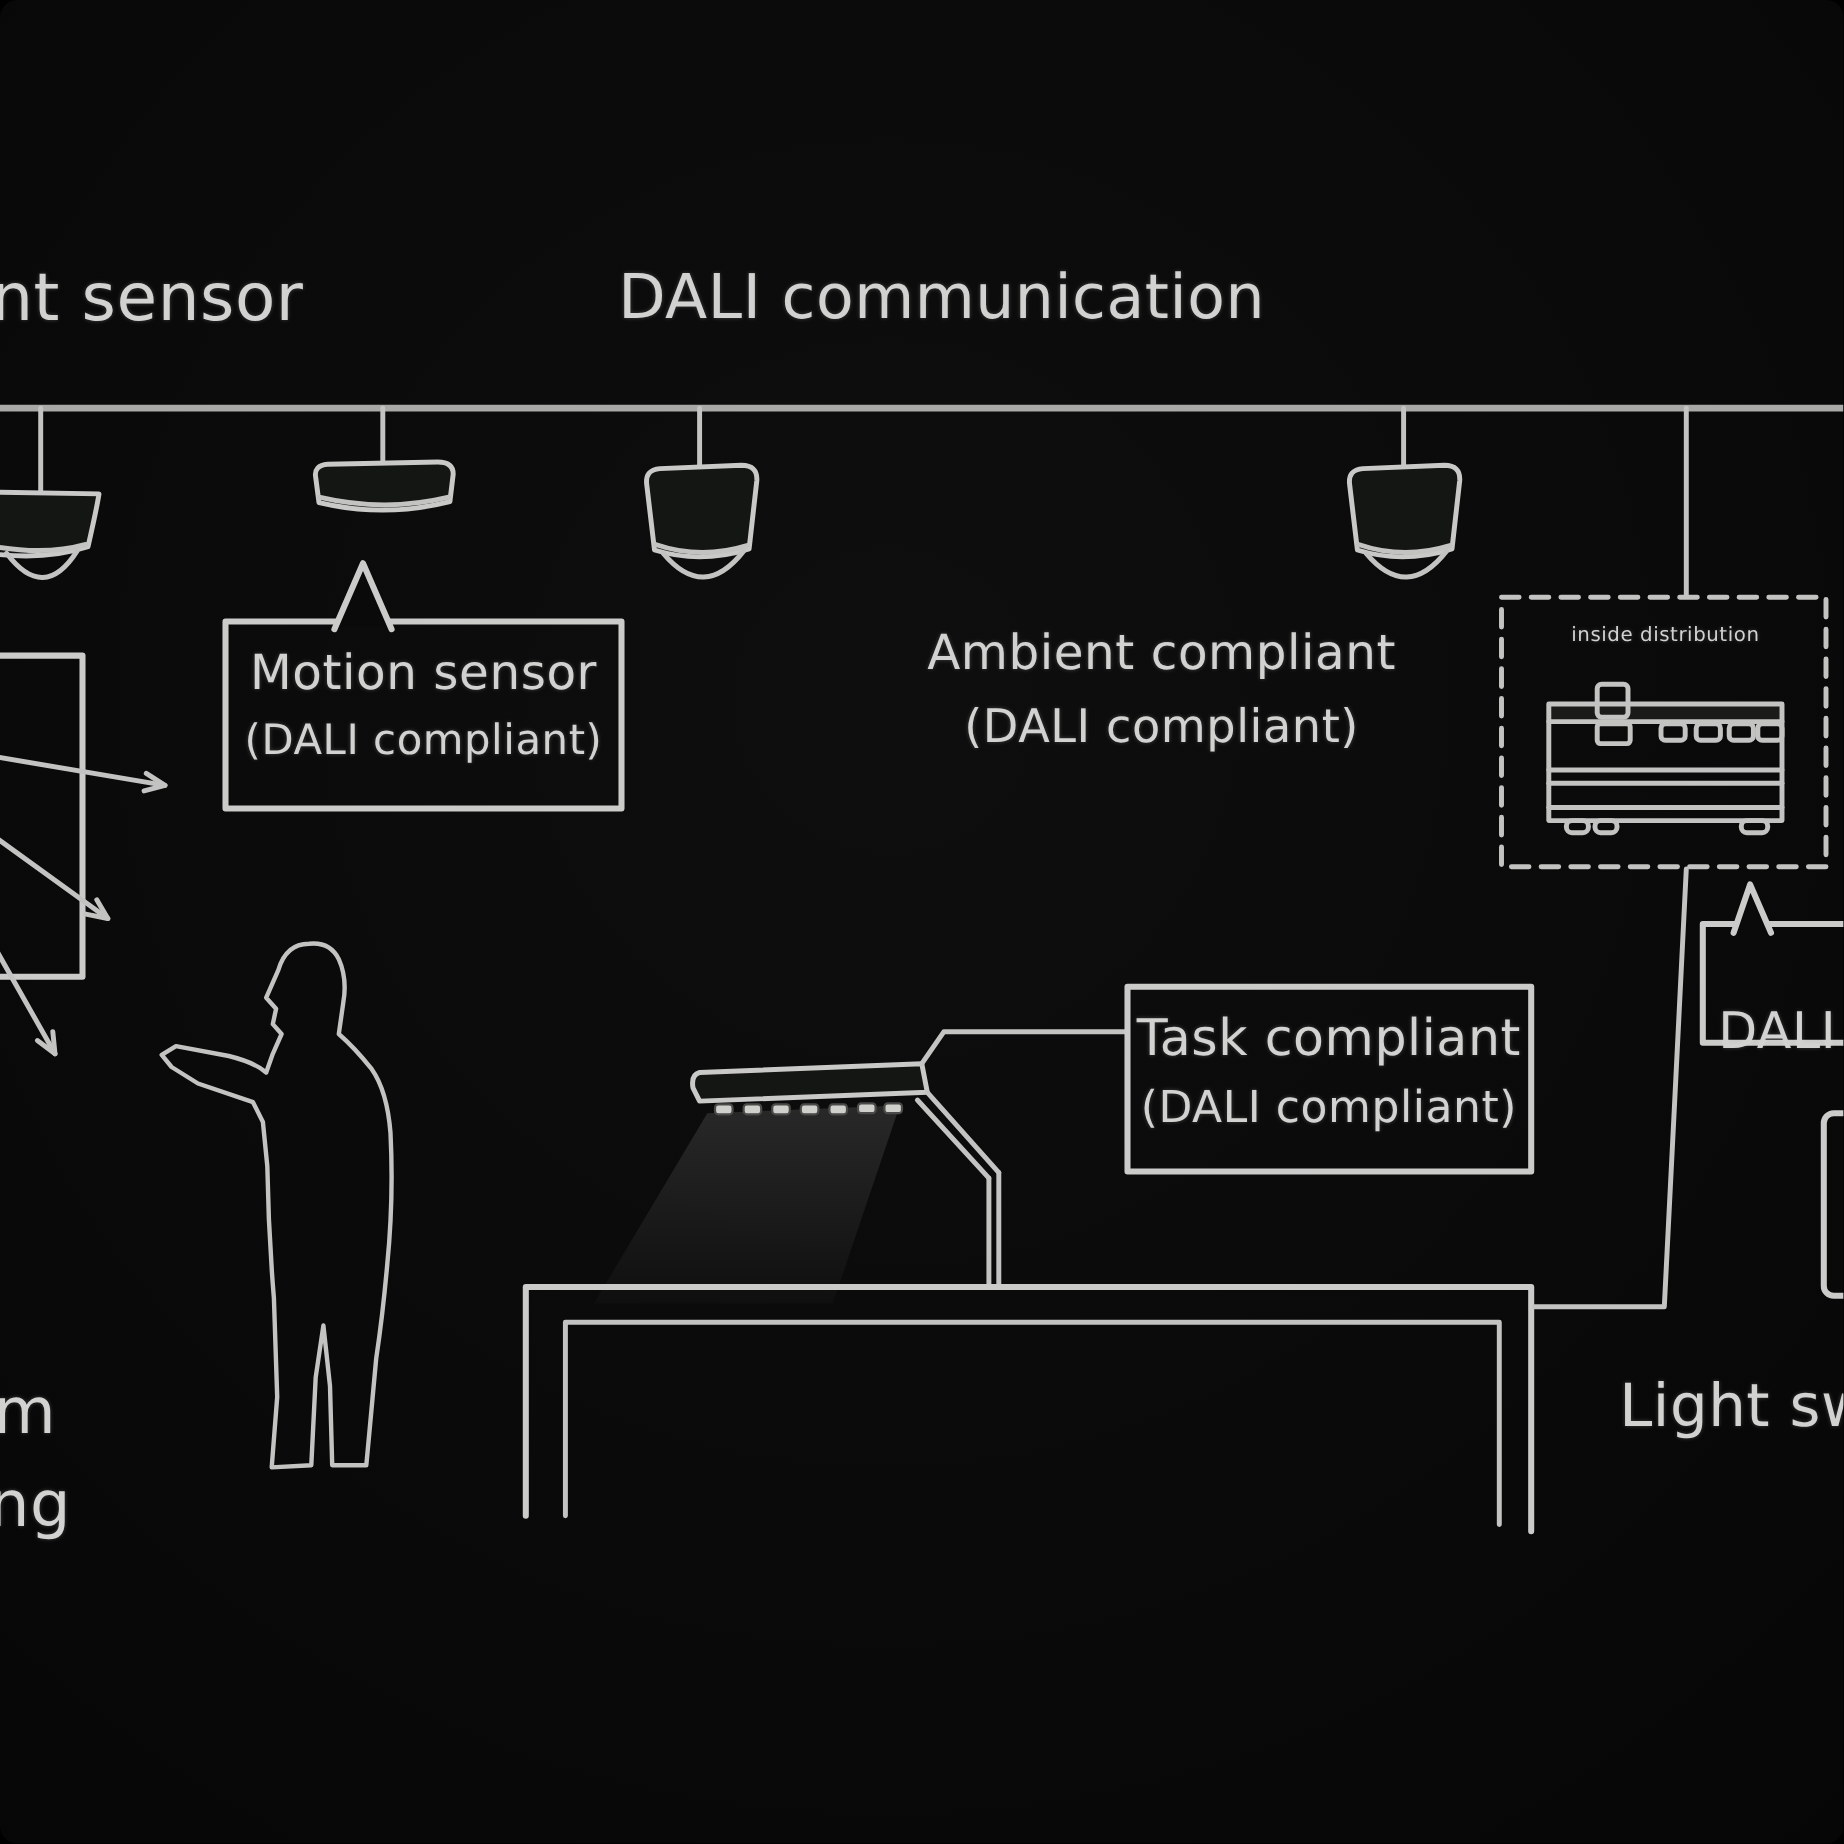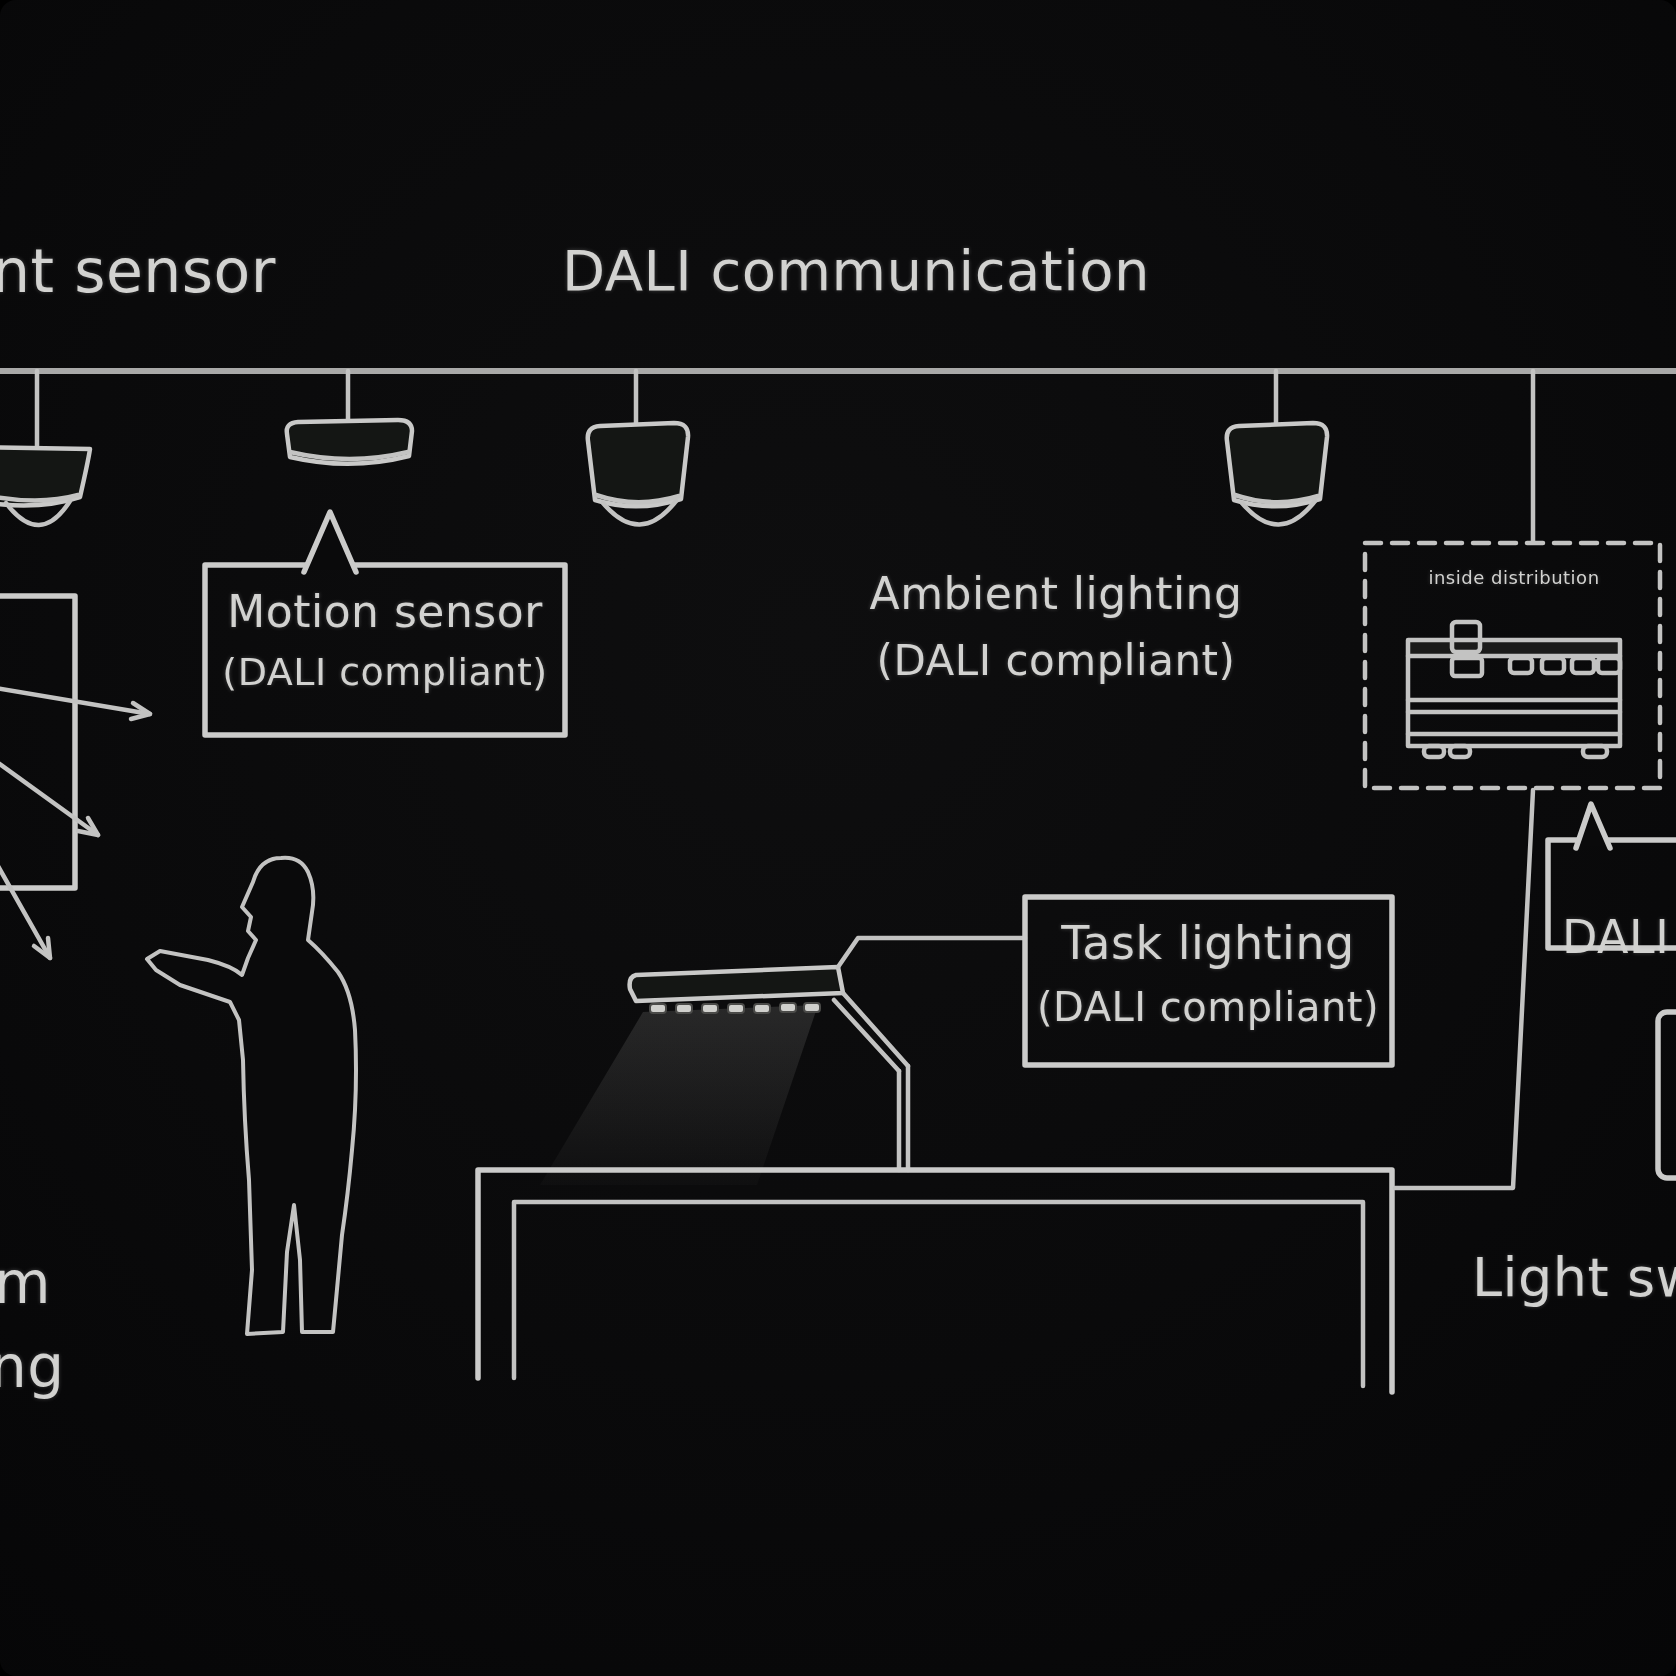--- a/index.html
+++ b/index.html
@@ -143,26 +143,26 @@
     <rect class="stroke-thick" x="1658" y="1012" width="60" height="166" rx="9"></rect>
   </svg>
 
   <div class="label" style="left:-8px;top:238px;font-size:60px;">nt sensor</div>
 
   <div class="label centered" style="left:385px;top:588px;font-size:44px;">Motion sensor</div>
 
   <div class="label" style="left:562px;top:240px;font-size:56px;">DALI communication</div>
   <div class="label centered" style="left:385px;top:652px;font-size:38px;">(DALI compliant)</div>
 
-  <div class="label centered" style="left:1056px;top:570px;font-size:44px;">Ambient lighting</div>
+  <div class="label centered" style="left:1056px;top:570px;font-size:44px;">Ambient compliant</div>
   <div class="label centered" style="left:1056px;top:638px;font-size:42px;">(DALI compliant)</div>
 
   <div class="label centered" style="left:1514px;top:568px;font-size:18px;">inside distribution</div>
 
-  <div class="label centered" style="left:1208px;top:918px;font-size:46px;">Task lighting</div>
+  <div class="label centered" style="left:1208px;top:918px;font-size:46px;">Task compliant</div>
   <div class="label centered" style="left:1208px;top:985px;font-size:40px;">(DALI compliant)</div>
 
   <div class="label" style="left:1562px;top:868px;font-size:46px;margin-top:44px;">DALI</div>
 
   <div class="label" style="left:1472px;top:1248px;font-size:54px;">Light sw</div>
 
   <div class="label" style="left:-6px;top:1252px;font-size:58px;">m</div>
   <div class="label" style="left:-10px;top:1336px;font-size:58px;">ng</div>
 
 </div>

